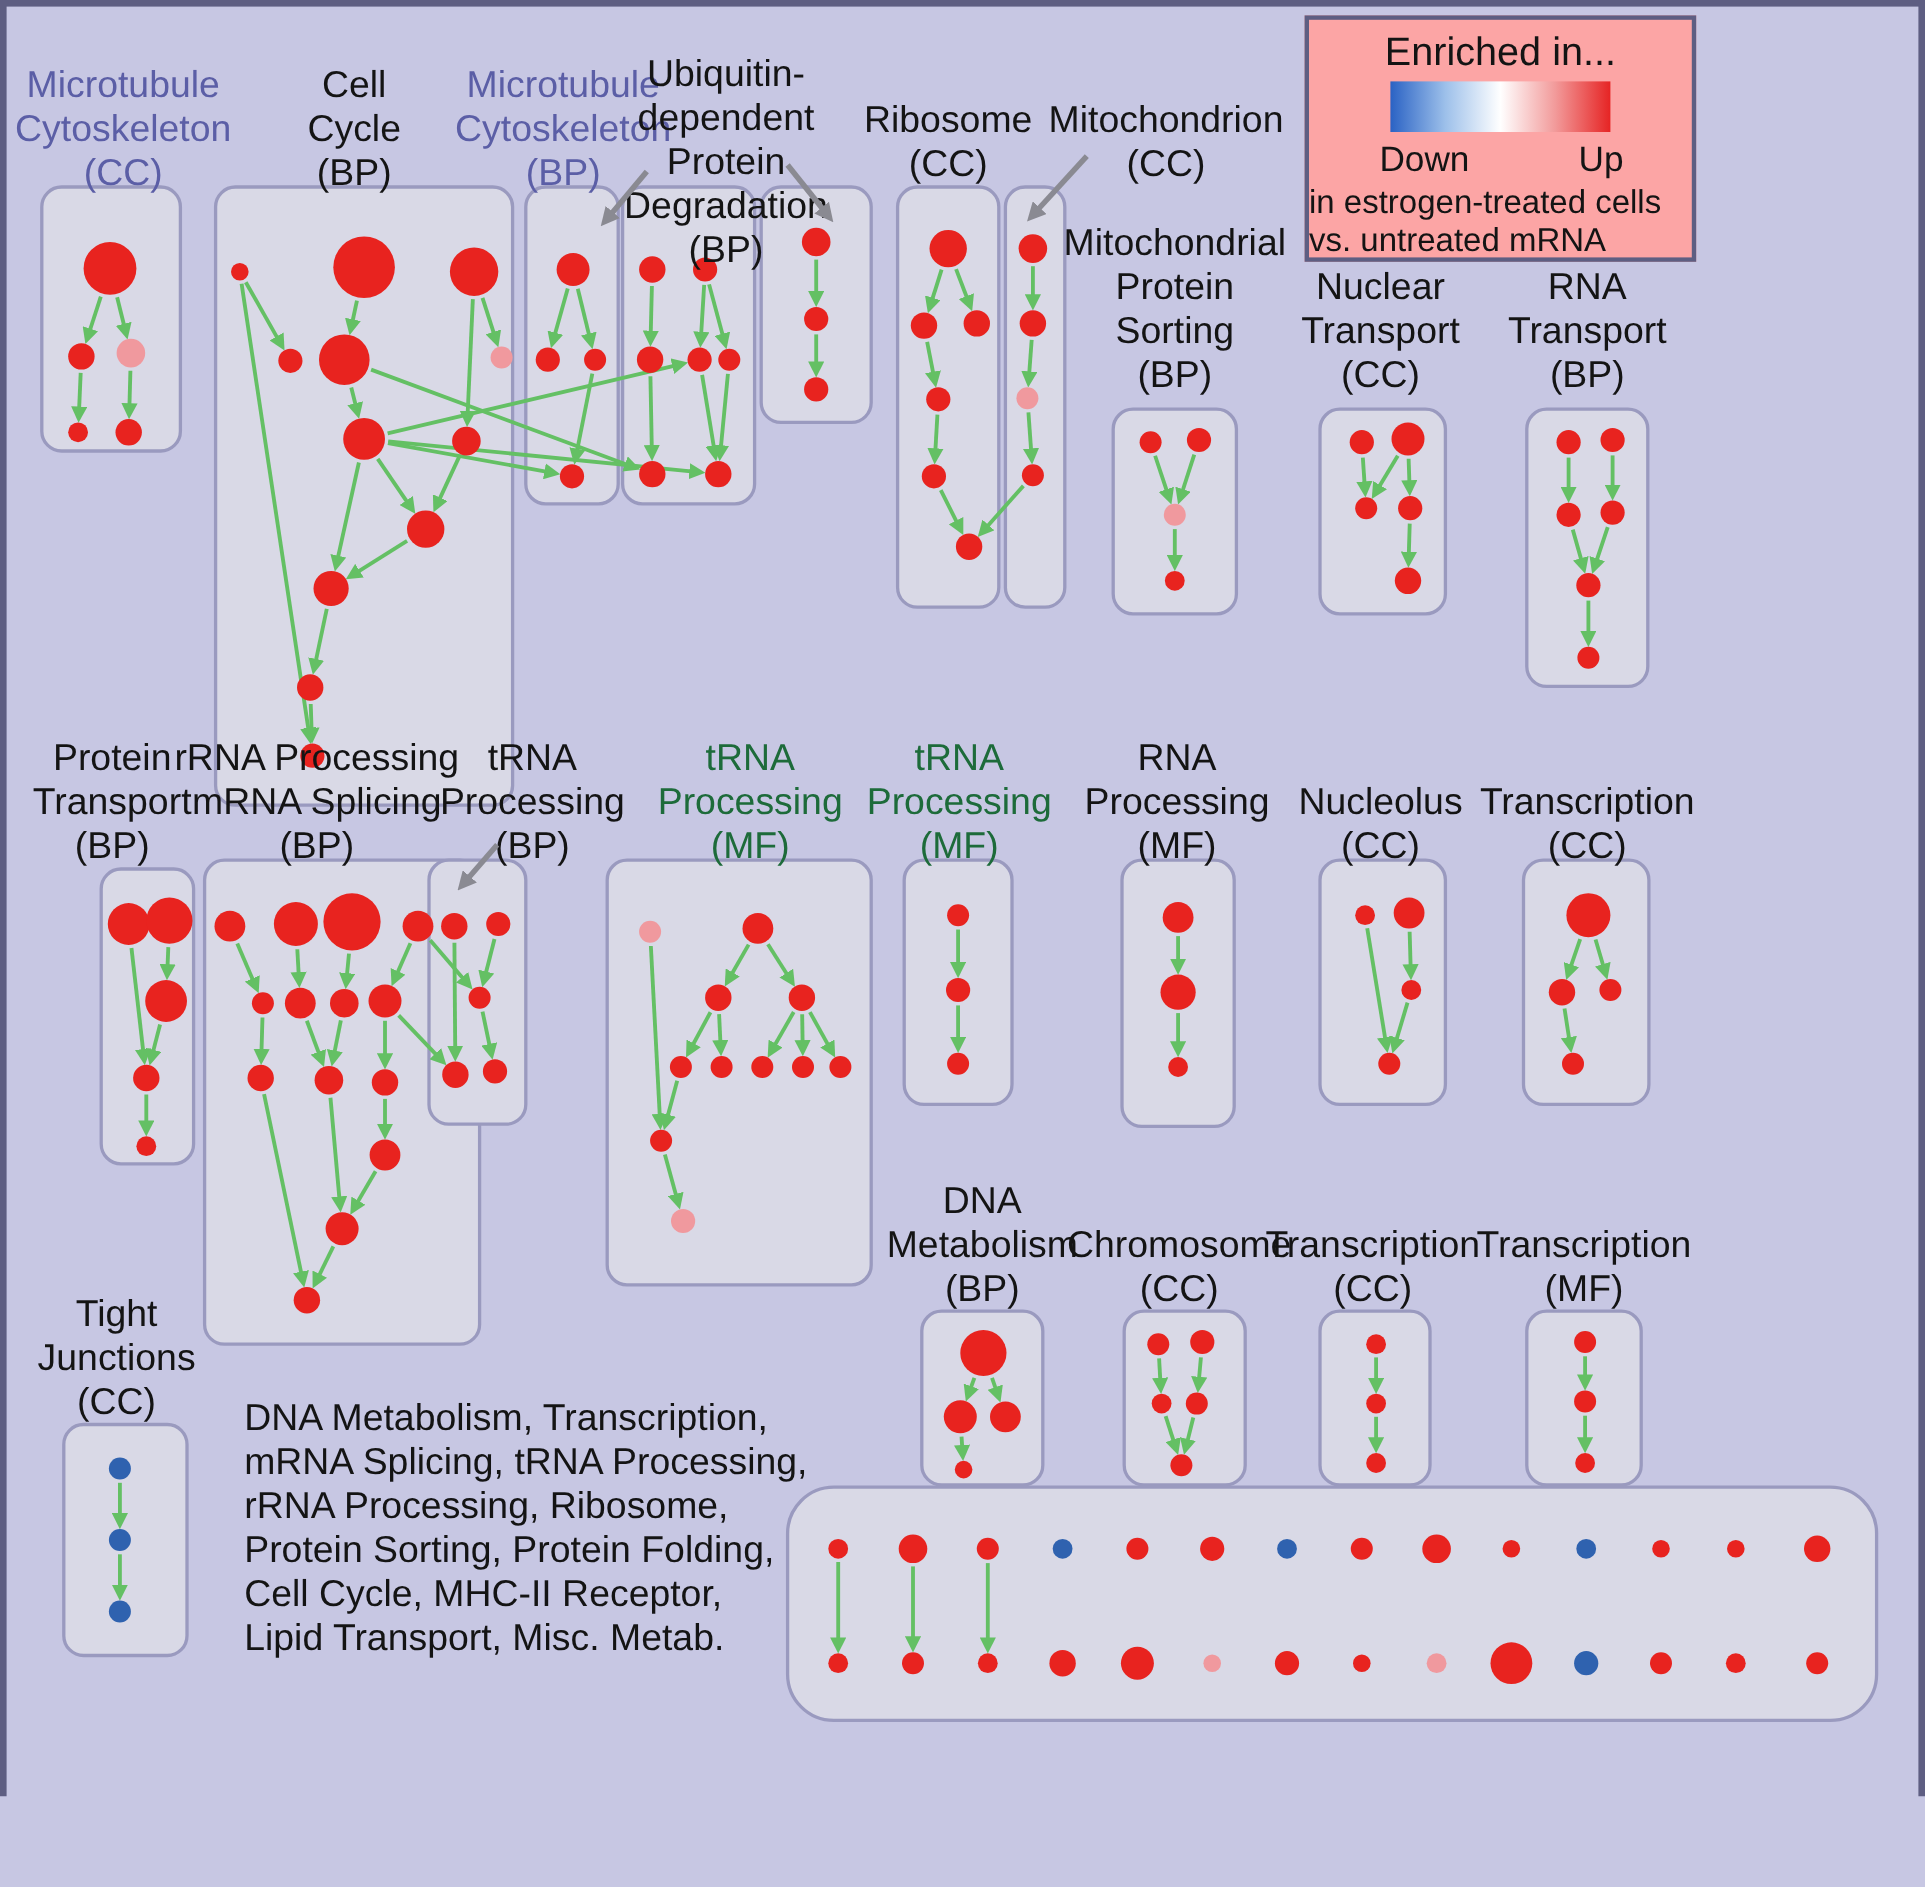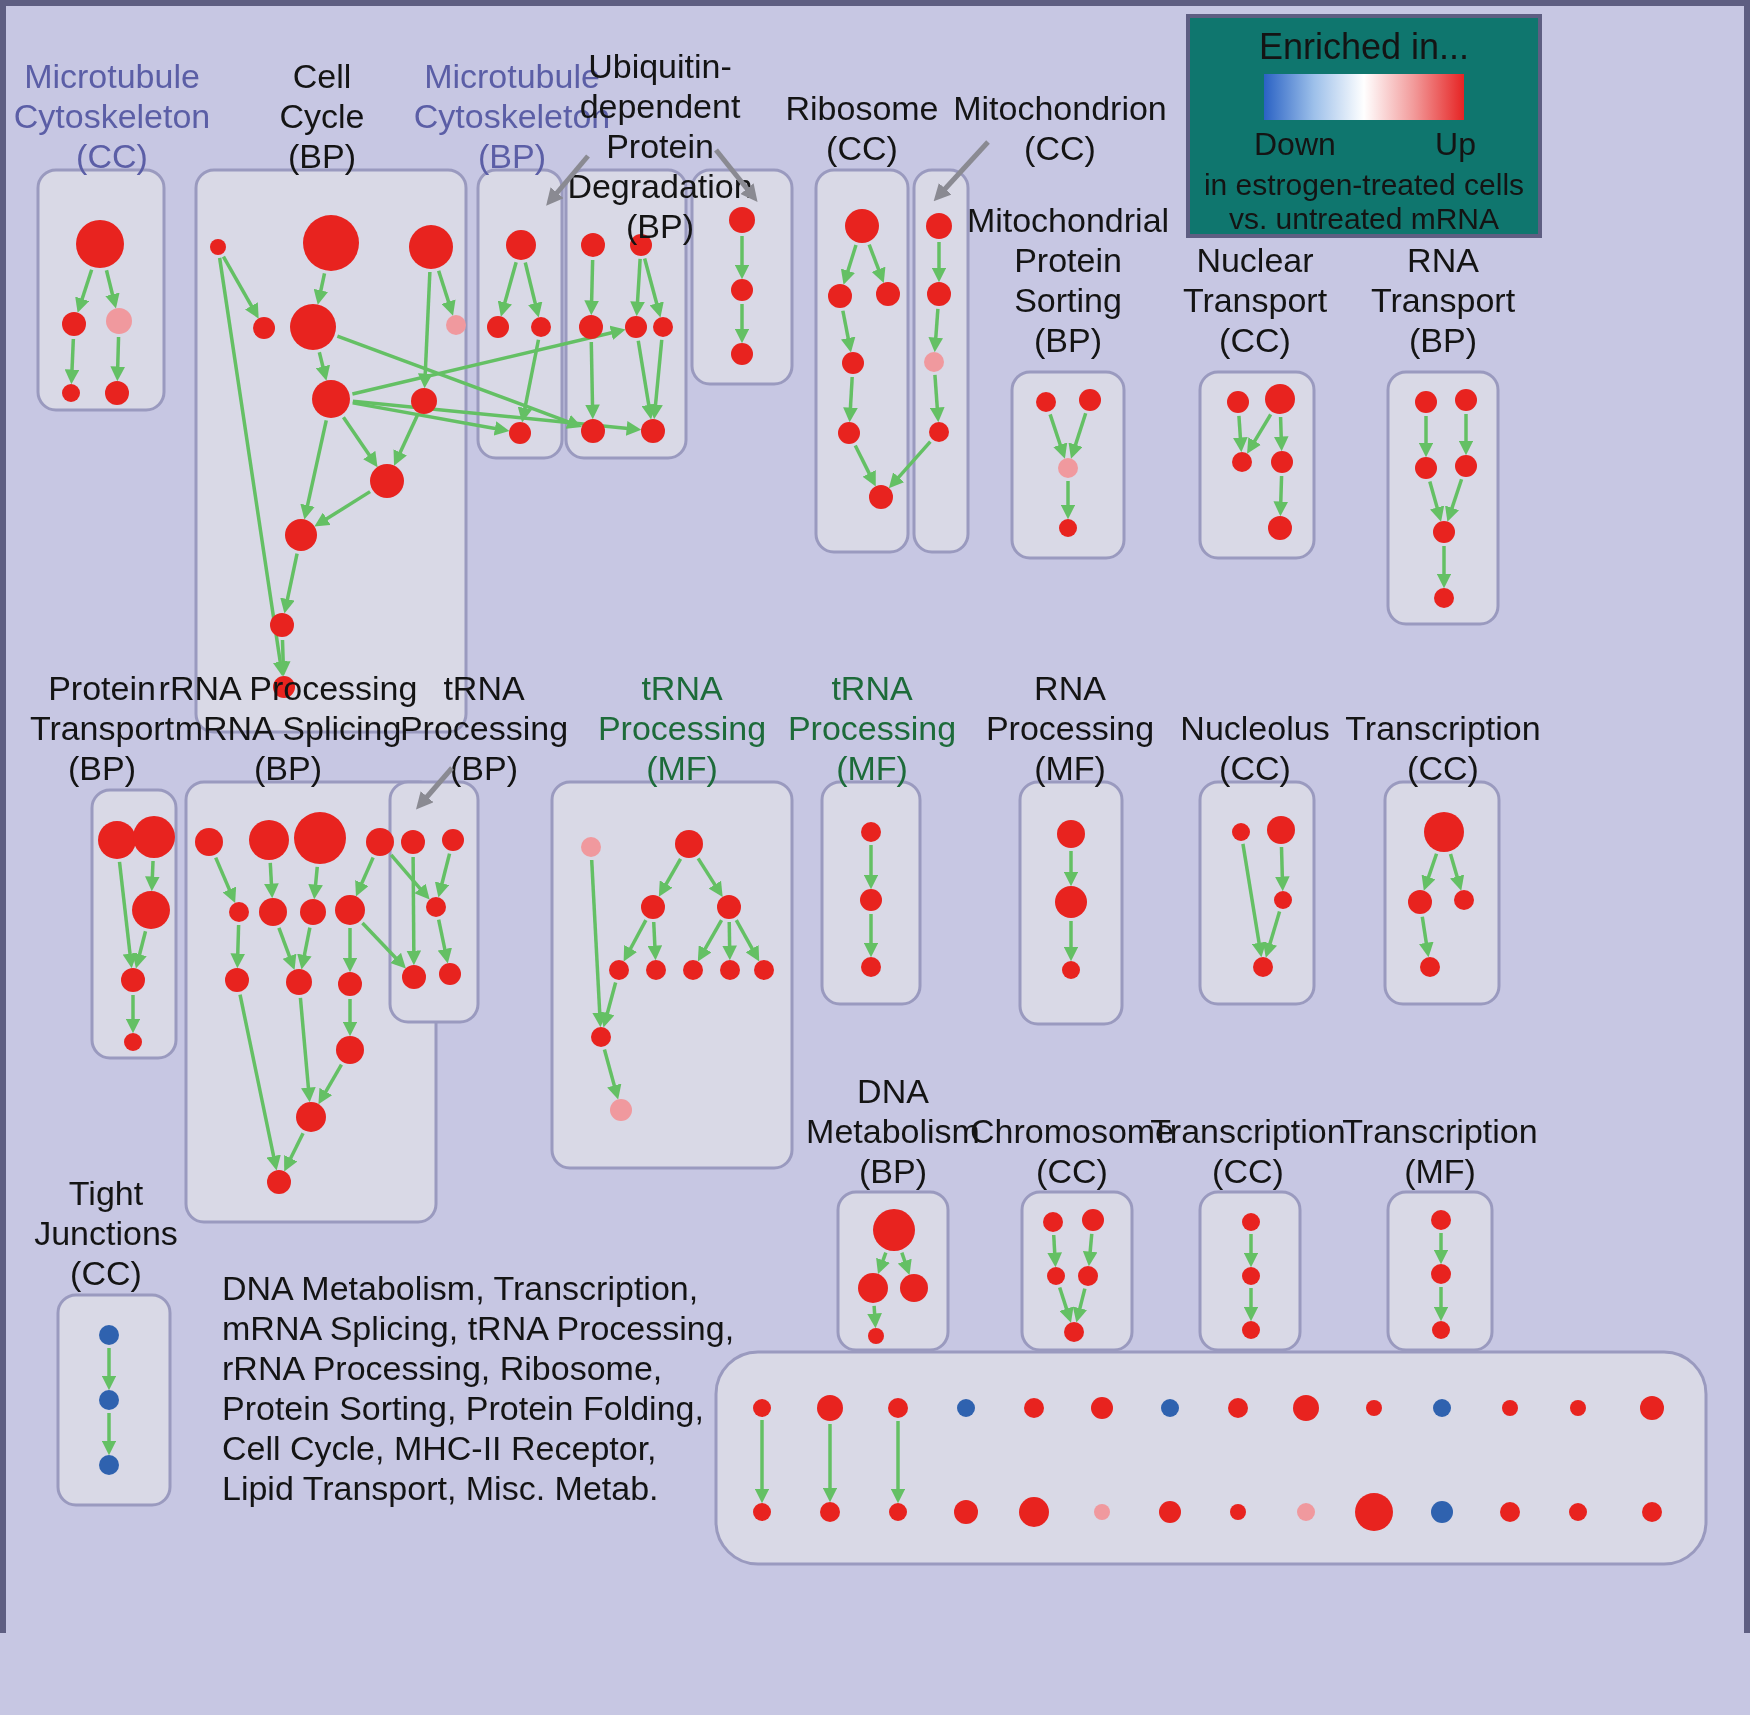--- a/index.html
+++ b/index.html
@@ -7,32 +7,32 @@
     width:1750px;height:1715px;position:relative;
     background:#c7c7e3;
     font-family:"Liberation Sans", sans-serif;
   }
   #stage{position:relative;width:1750px;height:1633px;overflow:hidden;}
   #diagram{position:absolute;left:0;top:0;}
   #diagram text{font-family:"Liberation Sans", sans-serif;}
 
   .legend{
     position:absolute;left:1186px;top:14px;width:356px;height:224px;
-    box-sizing:border-box;border:4px solid #5e5e82;background:#0f766e;
+    box-sizing:border-box;border:4px solid #5e5e82;background:#fca5a5;
   }
   .legend-title{position:absolute;top:8px;left:0;width:100%;text-align:center;font-size:36px;color:#141414;}
   .legend-bar{
     position:absolute;left:74px;top:56px;width:200px;height:46px;
     background:linear-gradient(to right,#2a62c4,#9dc0ea,#ffffff,#f29a9a,#e62424);
   }
   .legend-range{
     position:absolute;left:64px;top:108px;width:222px;
     display:flex;justify-content:space-between;font-size:32px;color:#141414;
   }
-  .legend-sub{position:absolute;left:0;width:100%;text-align:center;font-size:30px;color:#141414;}
+  .legend-sub{position:absolute;left:0;width:100%;font-size:30px;color:#141414;}
   .legend-sub1{top:150px;}
   .legend-sub2{top:184px;}
 </style>
 </head>
 <body>
 
 <div id="stage">
   <svg id="diagram" width="1750" height="1715" viewBox="0 0 1750 1715">
       <defs>
         <marker id="arr-green" viewBox="0 0 10 10" refX="1" refY="5" markerWidth="4.2" markerHeight="4.2" orient="auto">

